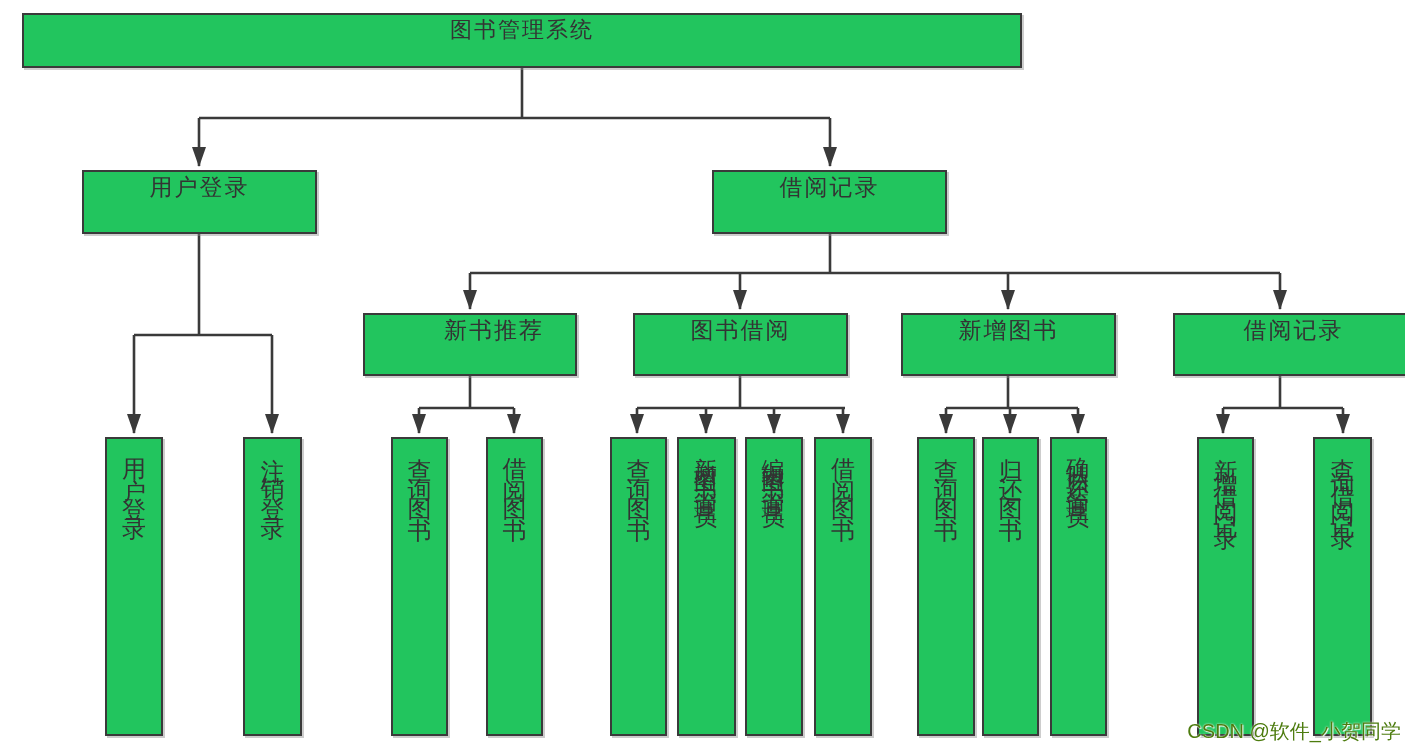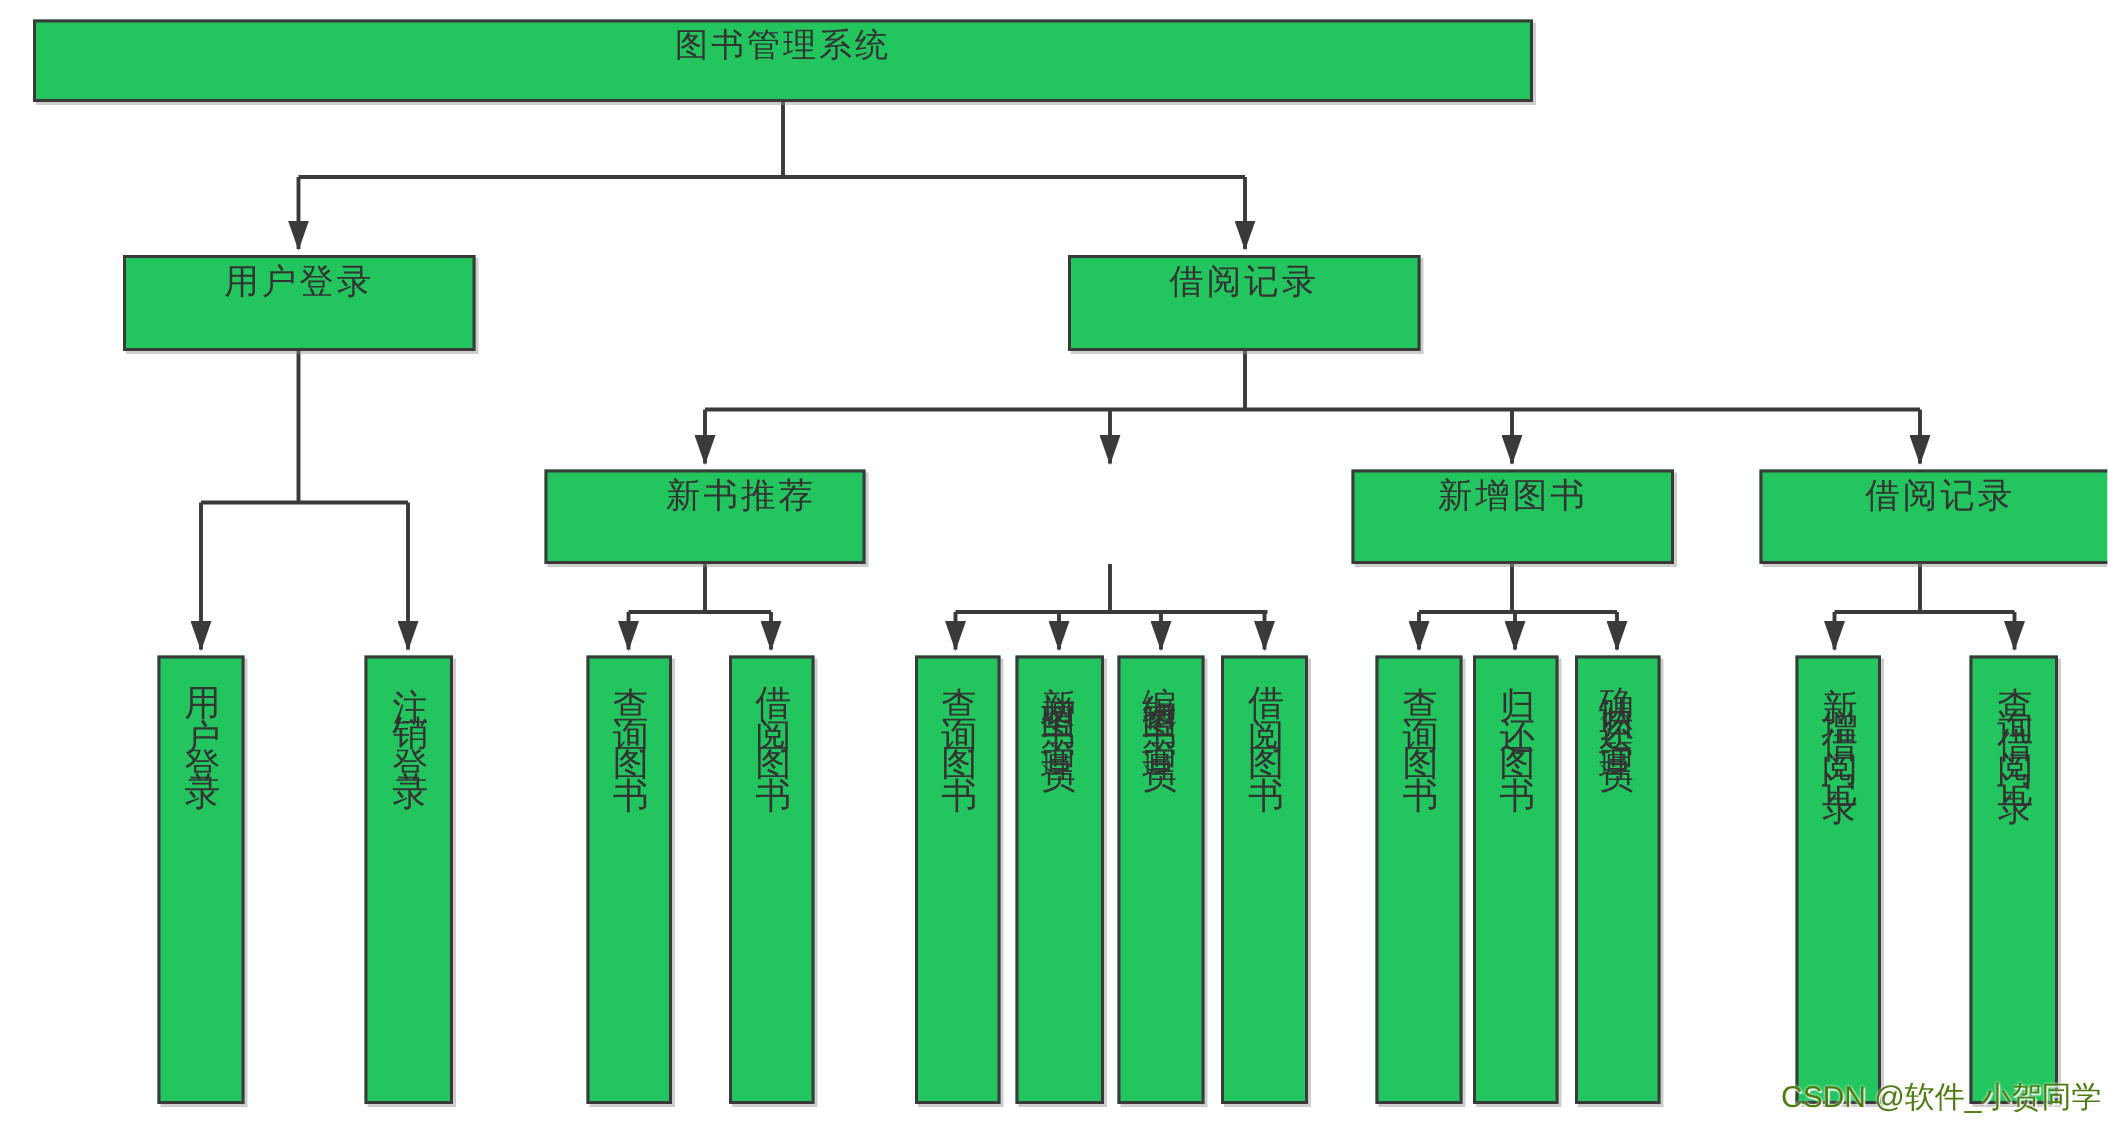--- a/index.html
+++ b/index.html
@@ -118,20 +118,23 @@
   <div class="node" style="left:82px; top:170px; width:235px; height:64px;">
     <span class="h-label">用户登录</span>
   </div>
   <div class="node" style="left:712px; top:170px; width:235px; height:64px;">
     <span class="h-label">借阅记录</span>
   </div>
 
   <div class="node" style="left:363px; top:313px; width:214px; height:63px;padding-left:48px;">
     <span class="h-label">新书推荐</span>
   </div>
+  <div class="node" style="left:633px; top:313px; width:215px; height:63px;">
+    <span class="h-label">图书借阅</span>
+  </div>
   <div class="node" style="left:901px; top:313px; width:215px; height:63px;">
     <span class="h-label">新增图书</span>
   </div>
   <div class="node" style="left:1173px; top:313px; width:241px; height:63px;">
     <span class="h-label">借阅记录</span>
   </div>
 
   <div class="node" style="left:105px; top:437px; width:58px; height:299px;">
     <span class="v-label v4">用户登录</span>
   </div>

